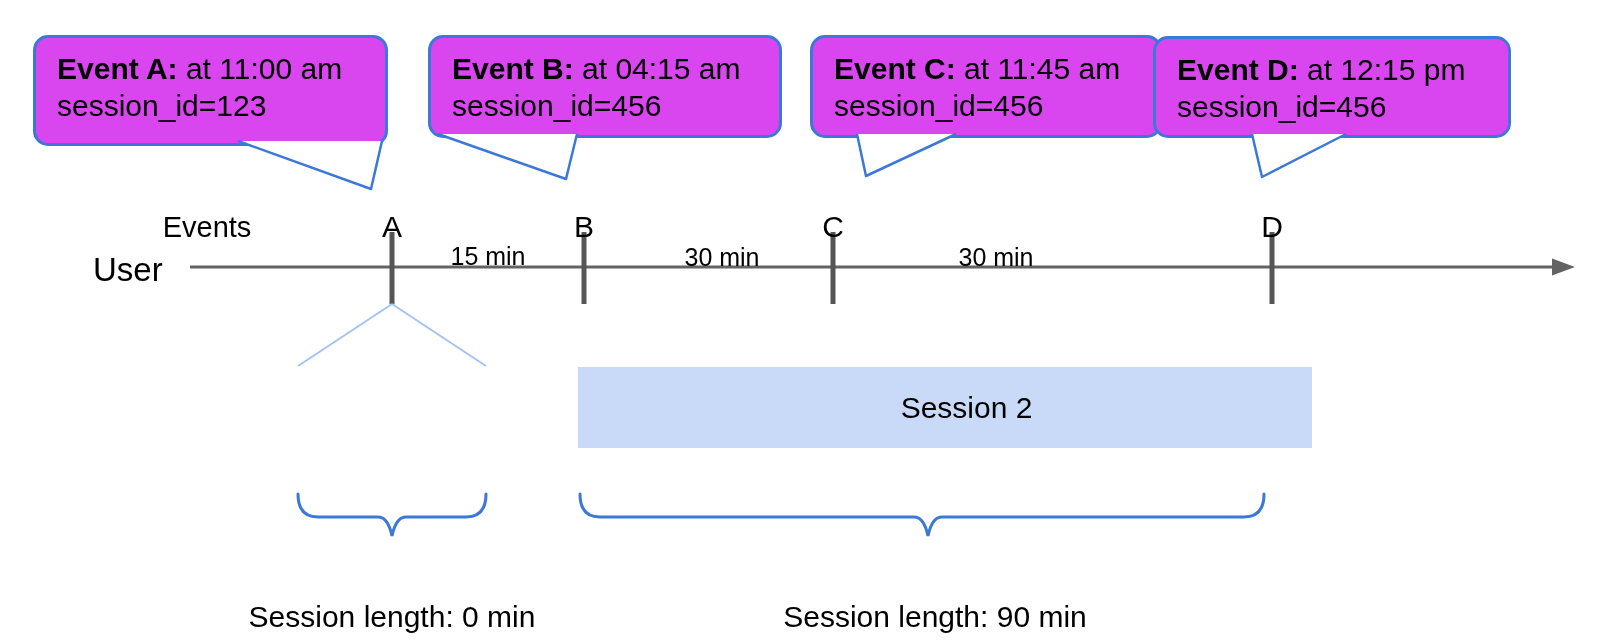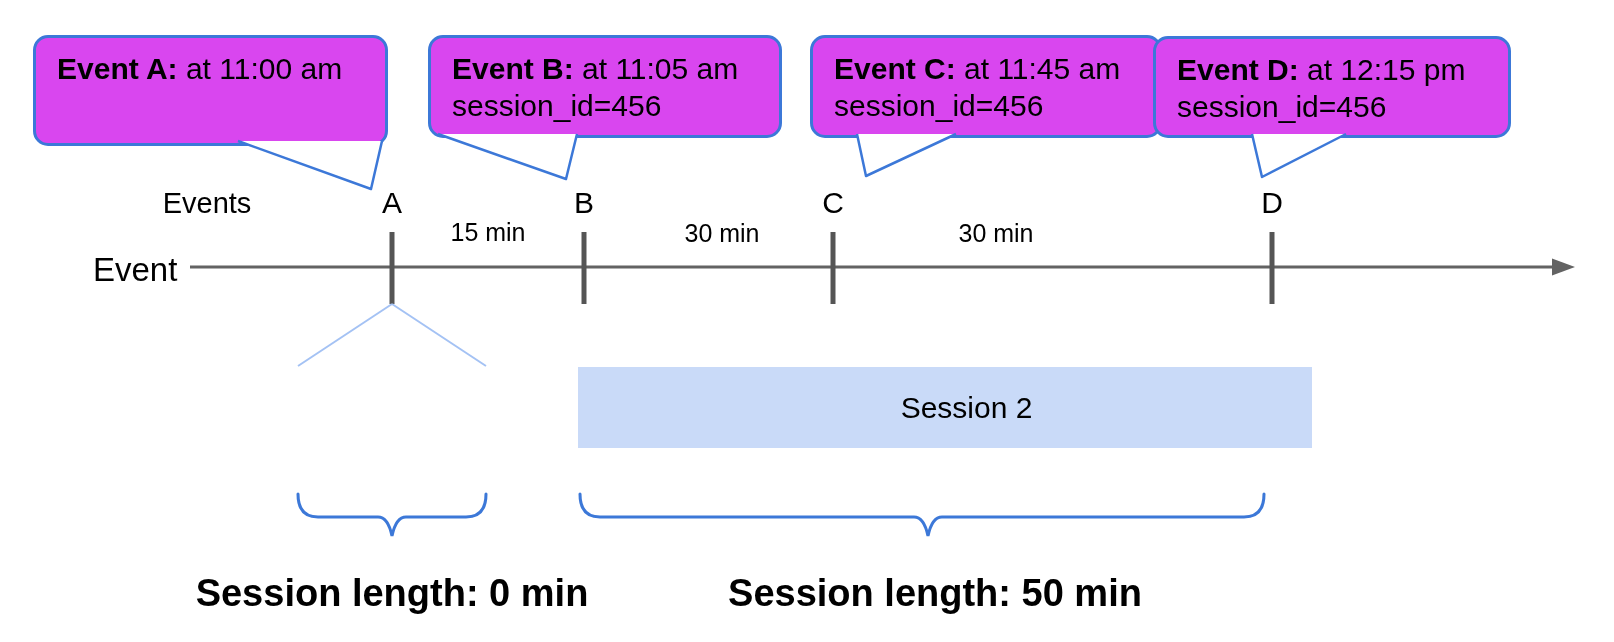--- a/index.html
+++ b/index.html
@@ -16,55 +16,56 @@
     position:relative;width:1614px;height:642px;background:#ffffff;overflow:hidden;
     font-family:"Liberation Sans",sans-serif;color:var(--text-color);
   }
   .abs{position:absolute;}
   .callout{
     position:absolute;background:#d946ef;border:3px solid var(--callout-border);
     border-radius:15px;box-sizing:border-box;
     font-size:30px;line-height:37px;padding:12px 0 0 21px;white-space:nowrap;
   }
   .callout b{font-weight:bold;}
-  .center-x{transform:translateX(-50%);white-space:nowrap;}
+  .center-x{transform:translateX(-50%);white-space:nowrap;margin-top:24px;}
   .event-letter{font-size:30px;line-height:30px;}
   .row-label{font-size:29px;line-height:30px;}
   .interval{font-size:25px;line-height:26px;}
   .user-label{font-size:33px;line-height:40px;}
   .session-bar{
     position:absolute;background:var(--session-fill);
     display:flex;align-items:center;justify-content:center;
     font-size:30px;
   }
-  .length-label{font-size:38px;line-height:34px;font-weight:bold;}
+  .length-label{font-size:30px;line-height:34px;}
   svg.overlay{position:absolute;left:0;top:0;pointer-events:none;}
   .tl-line{stroke:var(--timeline-gray);stroke-width:3;}
   .tl-arrow{fill:var(--timeline-gray);}
   .tick{stroke:var(--tick-gray);stroke-width:5;}
   .funnel{stroke:var(--funnel-line);stroke-width:2;fill:none;}
   .tail{fill:#ffffff;stroke:var(--callout-border);stroke-width:2.5;stroke-linejoin:round;}
   .brace{fill:none;stroke:var(--brace);stroke-width:3;stroke-linecap:round;}
 </style>
 </head>
 <body>
 
 <div class="stage">
 
   <div class="session-bar" style="left:578px;top:367px;width:691px;height:81px;padding-left:43px;">
     <span>Session 2</span>
   </div>
 
   <div class="callout" style="left:33px;top:35px;width:355px;height:111px;">
     <b>Event A:</b>
     <span>at 11:00 am</span><br>
+    <span>session_id=123</span>
   </div>
   <div class="callout" style="left:428px;top:35px;width:354px;height:103px;">
     <b>Event B:</b>
-    <span>at 11:05 am</span><br>
+    <span>at 04:15 am</span><br>
     <span>session_id=456</span>
   </div>
   <div class="callout" style="left:810px;top:35px;width:352px;height:103px;">
     <b>Event C:</b>
     <span>at 11:45 am</span><br>
     <span>session_id=456</span>
   </div>
   <div class="callout" style="left:1153px;top:36px;width:358px;height:102px;">
     <b>Event D:</b>
     <span>at 12:15 pm</span><br>
@@ -95,18 +96,18 @@
   <div class="abs row-label center-x" style="left:207px;top:188px;">Events</div>
   <div class="abs event-letter center-x" style="left:392px;top:188px;">A</div>
   <div class="abs event-letter center-x" style="left:584px;top:188px;">B</div>
   <div class="abs event-letter center-x" style="left:833px;top:188px;">C</div>
   <div class="abs event-letter center-x" style="left:1272px;top:188px;">D</div>
 
   <div class="abs interval center-x" style="left:488px;top:219px;">15 min</div>
   <div class="abs interval center-x" style="left:722px;top:220px;">30 min</div>
   <div class="abs interval center-x" style="left:996px;top:220px;">30 min</div>
 
-  <div class="abs user-label" style="left:93px;top:250px;">Event</div>
+  <div class="abs user-label" style="left:93px;top:250px;">User</div>
 
   <div class="abs length-label center-x" style="left:392px;top:576px;">Session length: 0 min</div>
-  <div class="abs length-label center-x" style="left:935px;top:576px;">Session length: 50 min</div>
+  <div class="abs length-label center-x" style="left:935px;top:576px;">Session length: 90 min</div>
 
 </div>
 
 </body></html>

